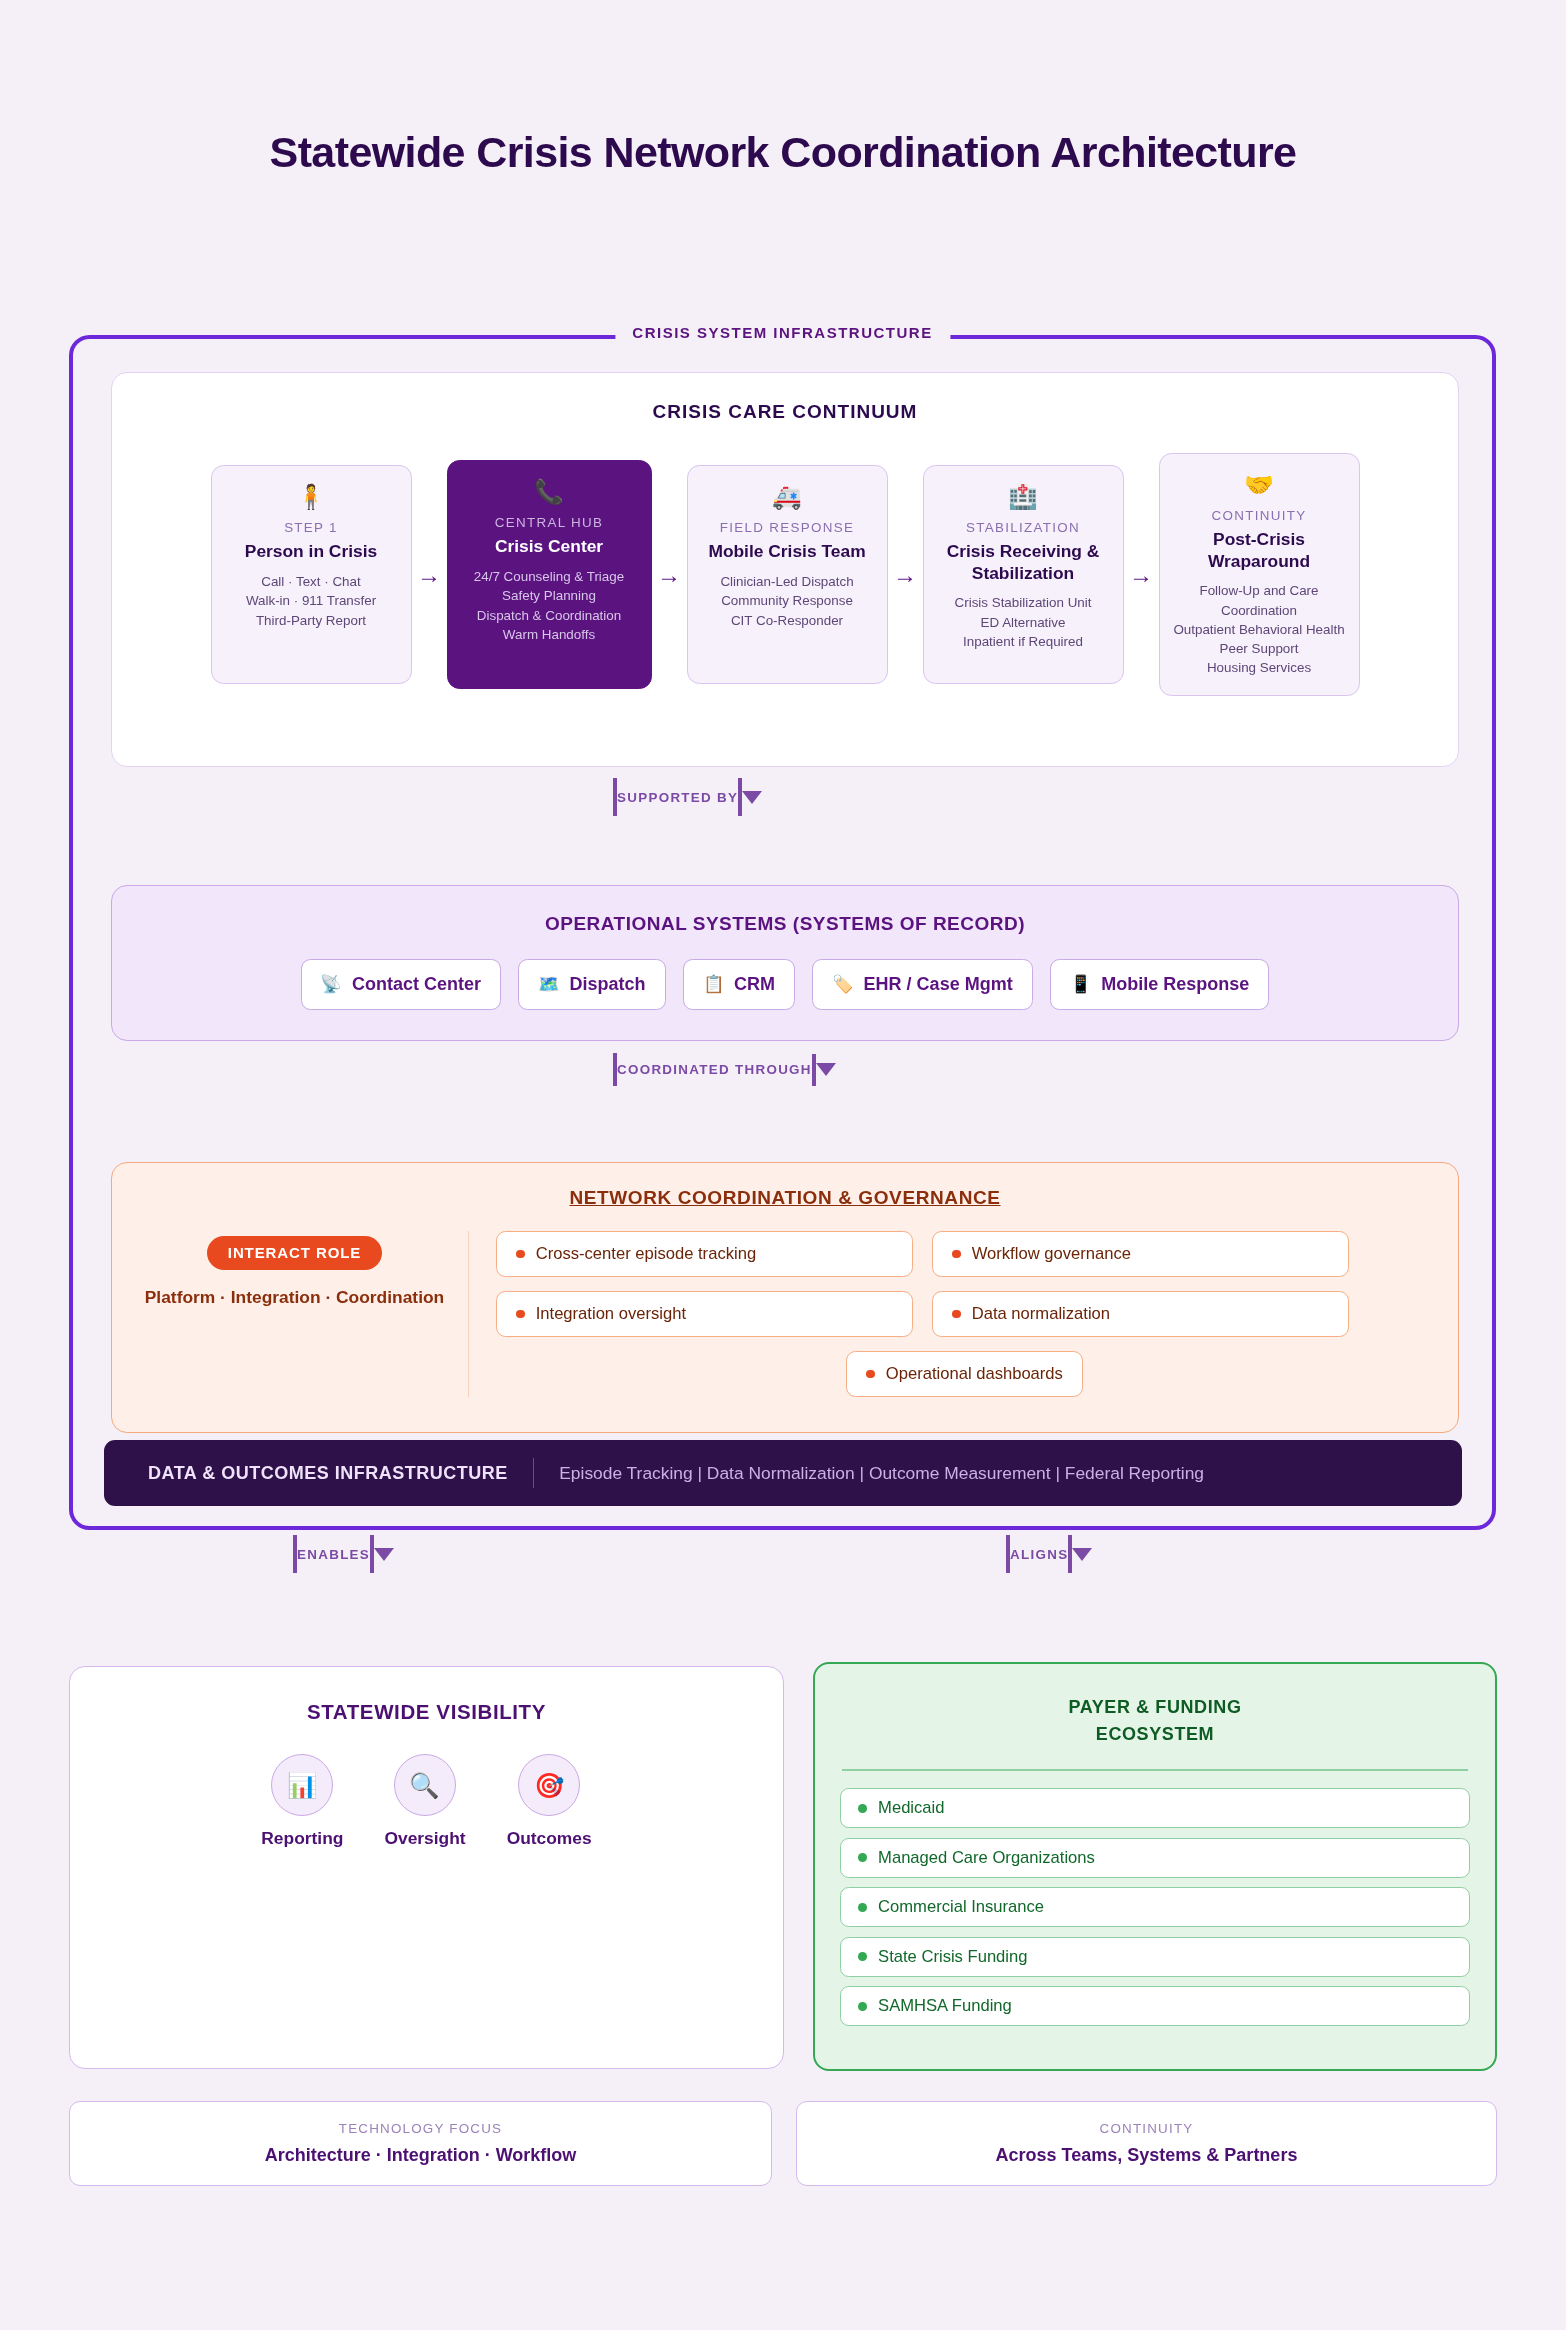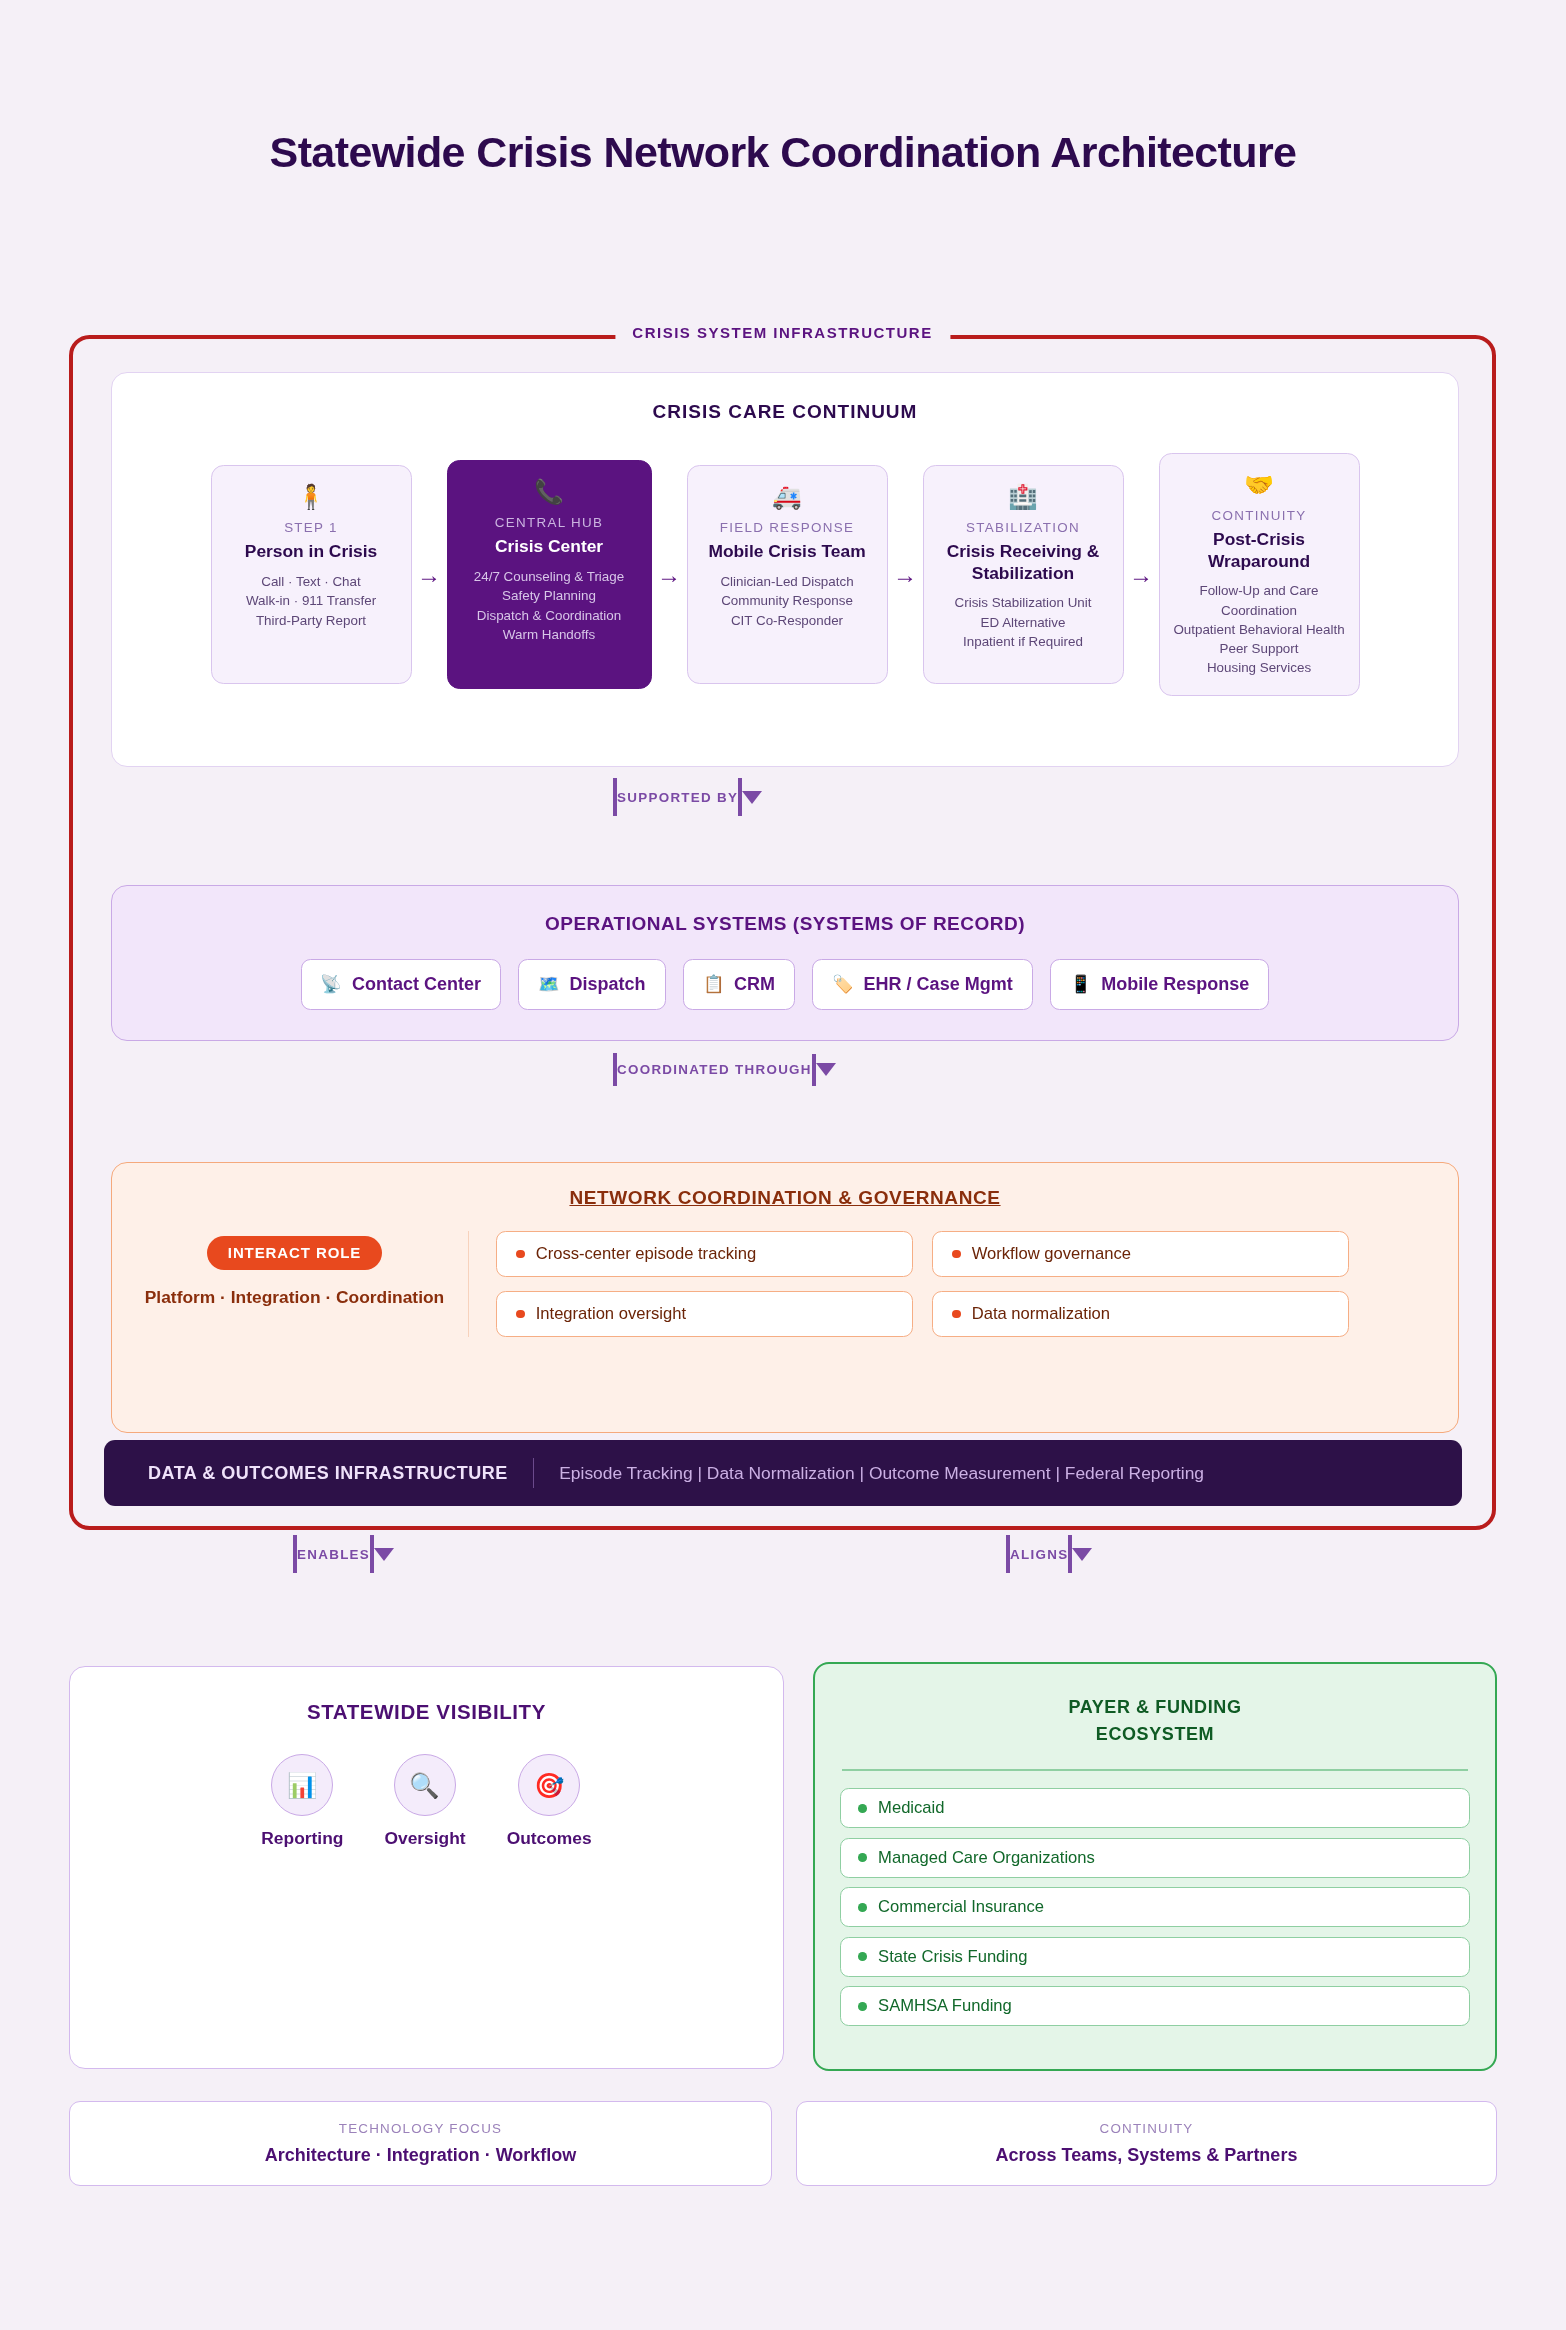--- a/index.html
+++ b/index.html
@@ -32,21 +32,21 @@
     font-weight: 700;
     color: #EA4221;
     letter-spacing: -0.1px;
   }
 
   
   .infra {
     position: absolute;
     left: 69px; top: 335px;
     width: 1427px; height: 1195px;
-    border: 4px solid #b91c1c;
+    border: 4px solid #6d28d9;
     border-radius: 20.5px;
     background: transparent;
   }
   .infra-legend {
     position: absolute;
     top: -15px; left: 50%;
     transform: translateX(-50%);
     background: #F5F0F7;
     padding: 0 17.4px;
     font-size: 15px;
@@ -538,20 +538,26 @@
               <span>Workflow governance</span>
             </div>
             <div class="gchip wide">
               <span class="dot"></span>
               <span>Integration oversight</span>
             </div>
             <div class="gchip wide">
               <span class="dot"></span>
               <span>Data normalization</span>
             </div>
+            <div class="gov-row3">
+              <div class="gchip">
+                <span class="dot"></span>
+                <span>Operational dashboards</span>
+              </div>
+            </div>
           </div>
       </div>
     </div>
   </div>
 
   <div class="databar">
     <span class="t1">DATA &amp; OUTCOMES INFRASTRUCTURE</span>
     <span class="bar"></span>
     <span class="t2">Episode Tracking  |  Data Normalization  |  Outcome Measurement  |  Federal Reporting</span>
   </div>

